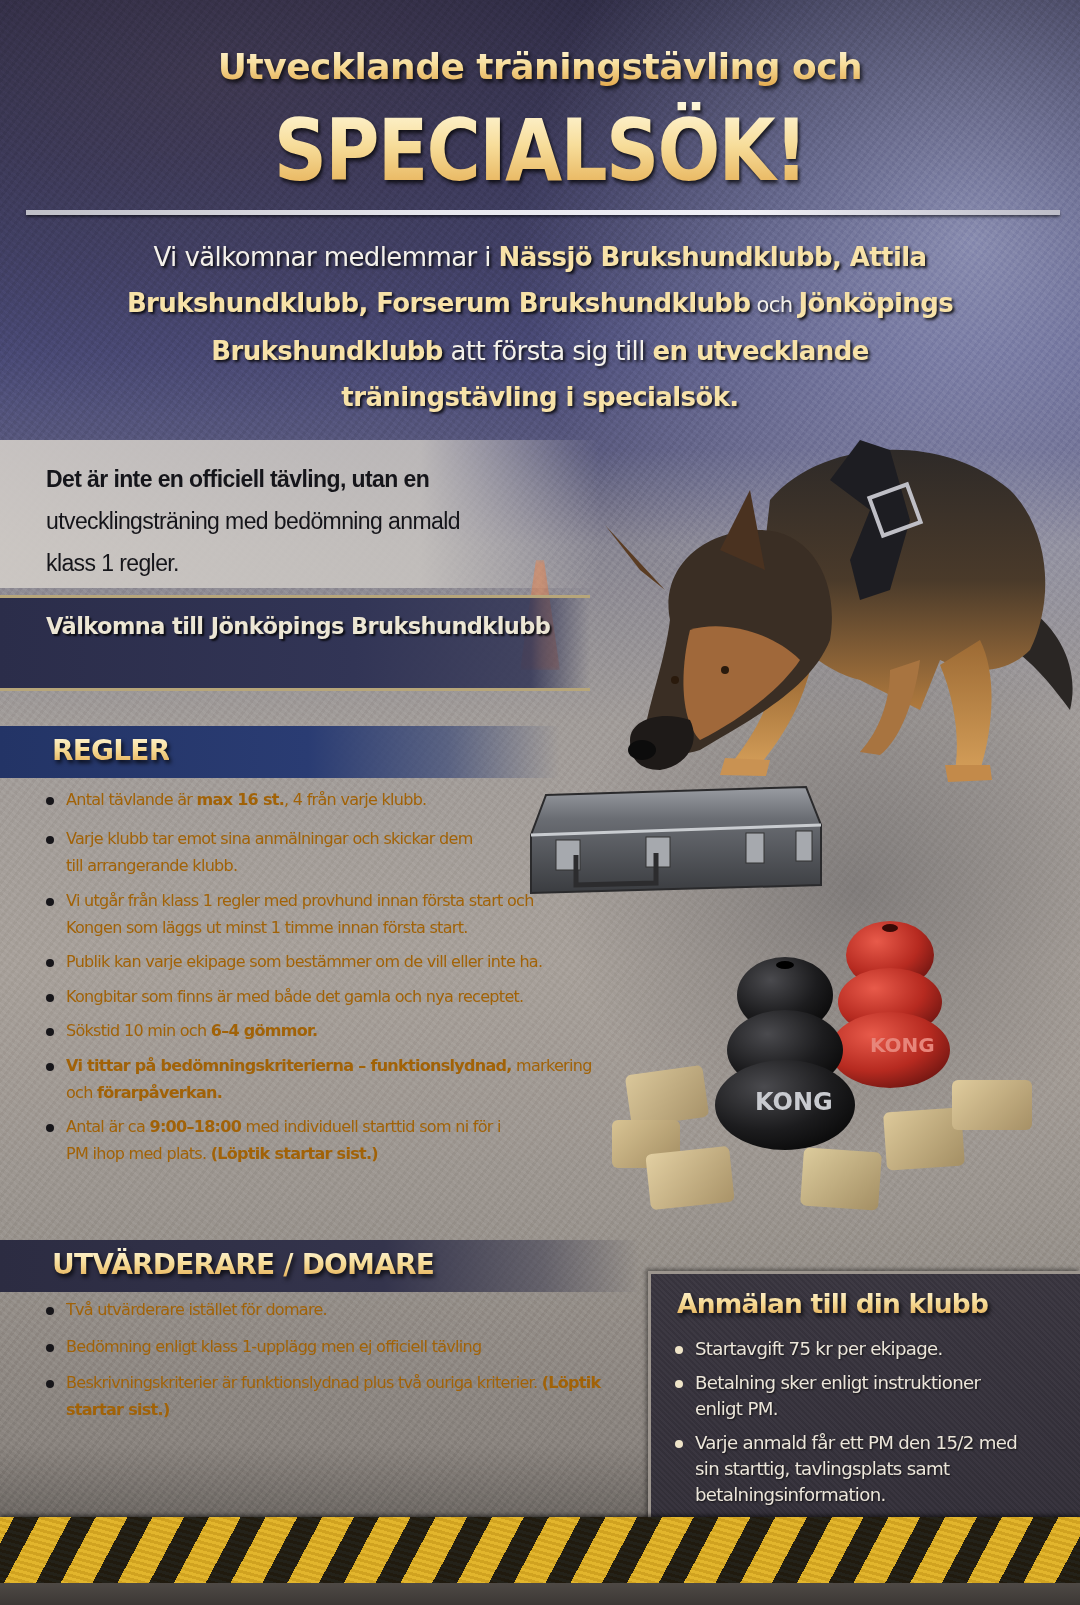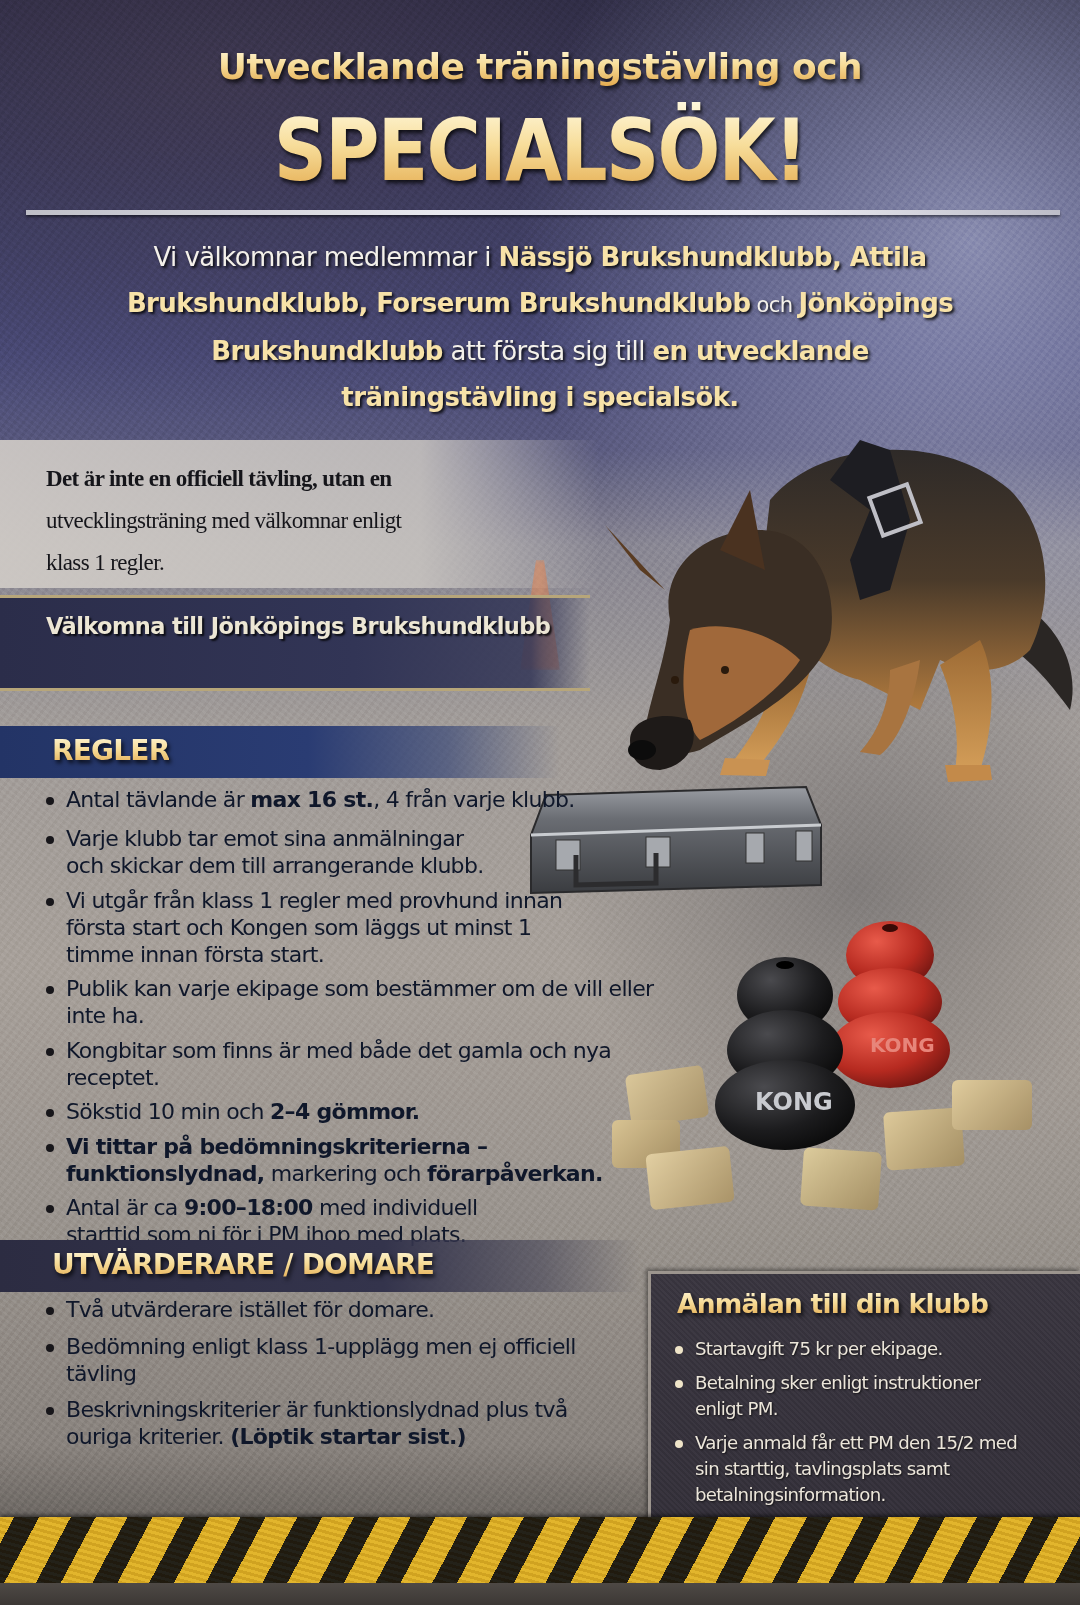--- a/index.html
+++ b/index.html
@@ -72,21 +72,21 @@
   }
   .kong { position: absolute; }
 
   
   .note-panel {
     position: absolute; top: 440px; left: 0; width: 600px; height: 148px;
     background: linear-gradient(90deg, rgba(208,203,198,0.92) 0%, rgba(200,196,192,0.88) 70%, rgba(190,186,184,0.0) 100%);
   }
   .note-text {
     position: absolute; top: 458px; left: 46px; width: 540px;
-    font-family: Liberation Serif, serif; font-size: 23px; line-height: 42px;
+    font-family: Liberation Sans, sans-serif; font-size: 23px; line-height: 42px;
     color: #15151a; letter-spacing: -0.6px;
   }
   .note-text b { font-weight: bold; }
 
   
   .welcome-band {
     position: absolute; top: 595px; left: 0; width: 590px; height: 96px;
     background: linear-gradient(90deg, #2b2d4a 0%, #323556 60%, rgba(50,53,86,0.85) 90%, rgba(50,53,86,0.0) 100%);
     border-top: 3px solid #b7a67a; border-bottom: 3px solid #b7a67a;
   }
@@ -111,22 +111,22 @@
   .section-title {
     position: absolute; left: 52px;
     font-family: "DejaVu Sans", sans-serif; font-weight: bold; font-size: 28px;
     letter-spacing: -0.8px;
   }
 
   
   .list { position: absolute; list-style: none; }
   .list li {
     position: relative; padding-left: 20px;
-    font-family: "DejaVu Sans", sans-serif; font-size: 22px; line-height: 27px;
-    color: #0f172a; letter-spacing: -0.7px;
+    font-family: "DejaVu Sans", sans-serif; font-size: 16px; line-height: 27px;
+    color: #a16207; letter-spacing: -0.7px;
   }
   .list li::before {
     content: ""; position: absolute; left: 0; top: 11px; width: 8px; height: 8px; border-radius: 50%;
     background: #17161a;
   }
   .list li b { font-weight: bold; }
   .rules-list { top: 786px; left: 46px; width: 640px; }
   .rules-list li { margin-bottom: 7.5px; }
   .judges-list { top: 1296px; left: 46px; width: 600px; }
   .judges-list li { margin-bottom: 9.5px; }
@@ -178,21 +178,21 @@
 <p class="intro">
   <span>Vi välkomnar medlemmar i </span><b>Nässjö Brukshundklubb, Attila</b><br>
   <b>Brukshundklubb, Forserum Brukshundklubb</b><span style="font-size:21px;"> och </span><b>Jönköpings</b><br>
   <b>Brukshundklubb</b><span> att första sig till </span><b>en utvecklande</b><br>
   <b>träningstävling i specialsök.</b>
 </p>
 
 <div class="note-panel"></div>
 <p class="note-text">
   <b>Det är inte en officiell tävling, utan en</b><br>
-  <span>utvecklingsträning med välkomnar enligt</span><br>
+  <span>utvecklingsträning med bedömning anmald</span><br>
   <span>klass 1 regler.</span>
 </p>
 
 <div class="photo-area">
   <div class="floor-shade"></div>
   <div class="cone"></div>
   <svg class="dog" viewBox="0 0 520 400">
     <defs>
       <linearGradient id="fur" x1="0" y1="0" x2="0" y2="1">
         <stop offset="0" stop-color="#2e2a28"></stop>
@@ -294,21 +294,21 @@
 
 <div class="section-band band-regler">
   <h3 class="section-title gold-text" style="top:8px;">REGLER</h3>
 </div>
 <ul class="list rules-list">
   <li><span>Antal tävlande är </span><b>max 16 st.</b><span>, 4 från varje klubb.</span></li>
   <li style="width:440px;margin-top:12px;"><span>Varje klubb tar emot sina anmälningar och skickar dem till arrangerande klubb.</span></li>
   <li style="width:520px;"><span>Vi utgår från klass 1 regler med provhund innan första start och Kongen som läggs ut minst 1 timme innan första start.</span></li>
   <li><span>Publik kan varje ekipage som bestämmer om de vill eller inte ha.</span></li>
   <li><span>Kongbitar som finns är med både det gamla och nya receptet.</span></li>
-  <li><span>Sökstid 10 min och </span><b>2–4 gömmor.</b></li>
+  <li><span>Sökstid 10 min och </span><b>6–4 gömmor.</b></li>
   <li style="width:560px;"><b>Vi tittar på bedömningskriterierna – funktionslydnad,</b><span> markering och </span><b>förarpåverkan.</b></li>
   <li style="width:470px;"><span>Antal är ca </span><b>9:00–18:00</b><span> med individuell starttid som ni för i PM ihop med plats. </span><b>(Löptik startar sist.)</b></li>
 </ul>
 
 <div class="section-band band-utv">
   <h3 class="section-title gold-text" style="top:8px;">UTVÄRDERARE / DOMARE</h3>
 </div>
 <ul class="list judges-list">
   <li><span>Två utvärderare istället för domare.</span></li>
   <li><span>Bedömning enligt klass 1-upplägg men ej officiell tävling</span></li>

